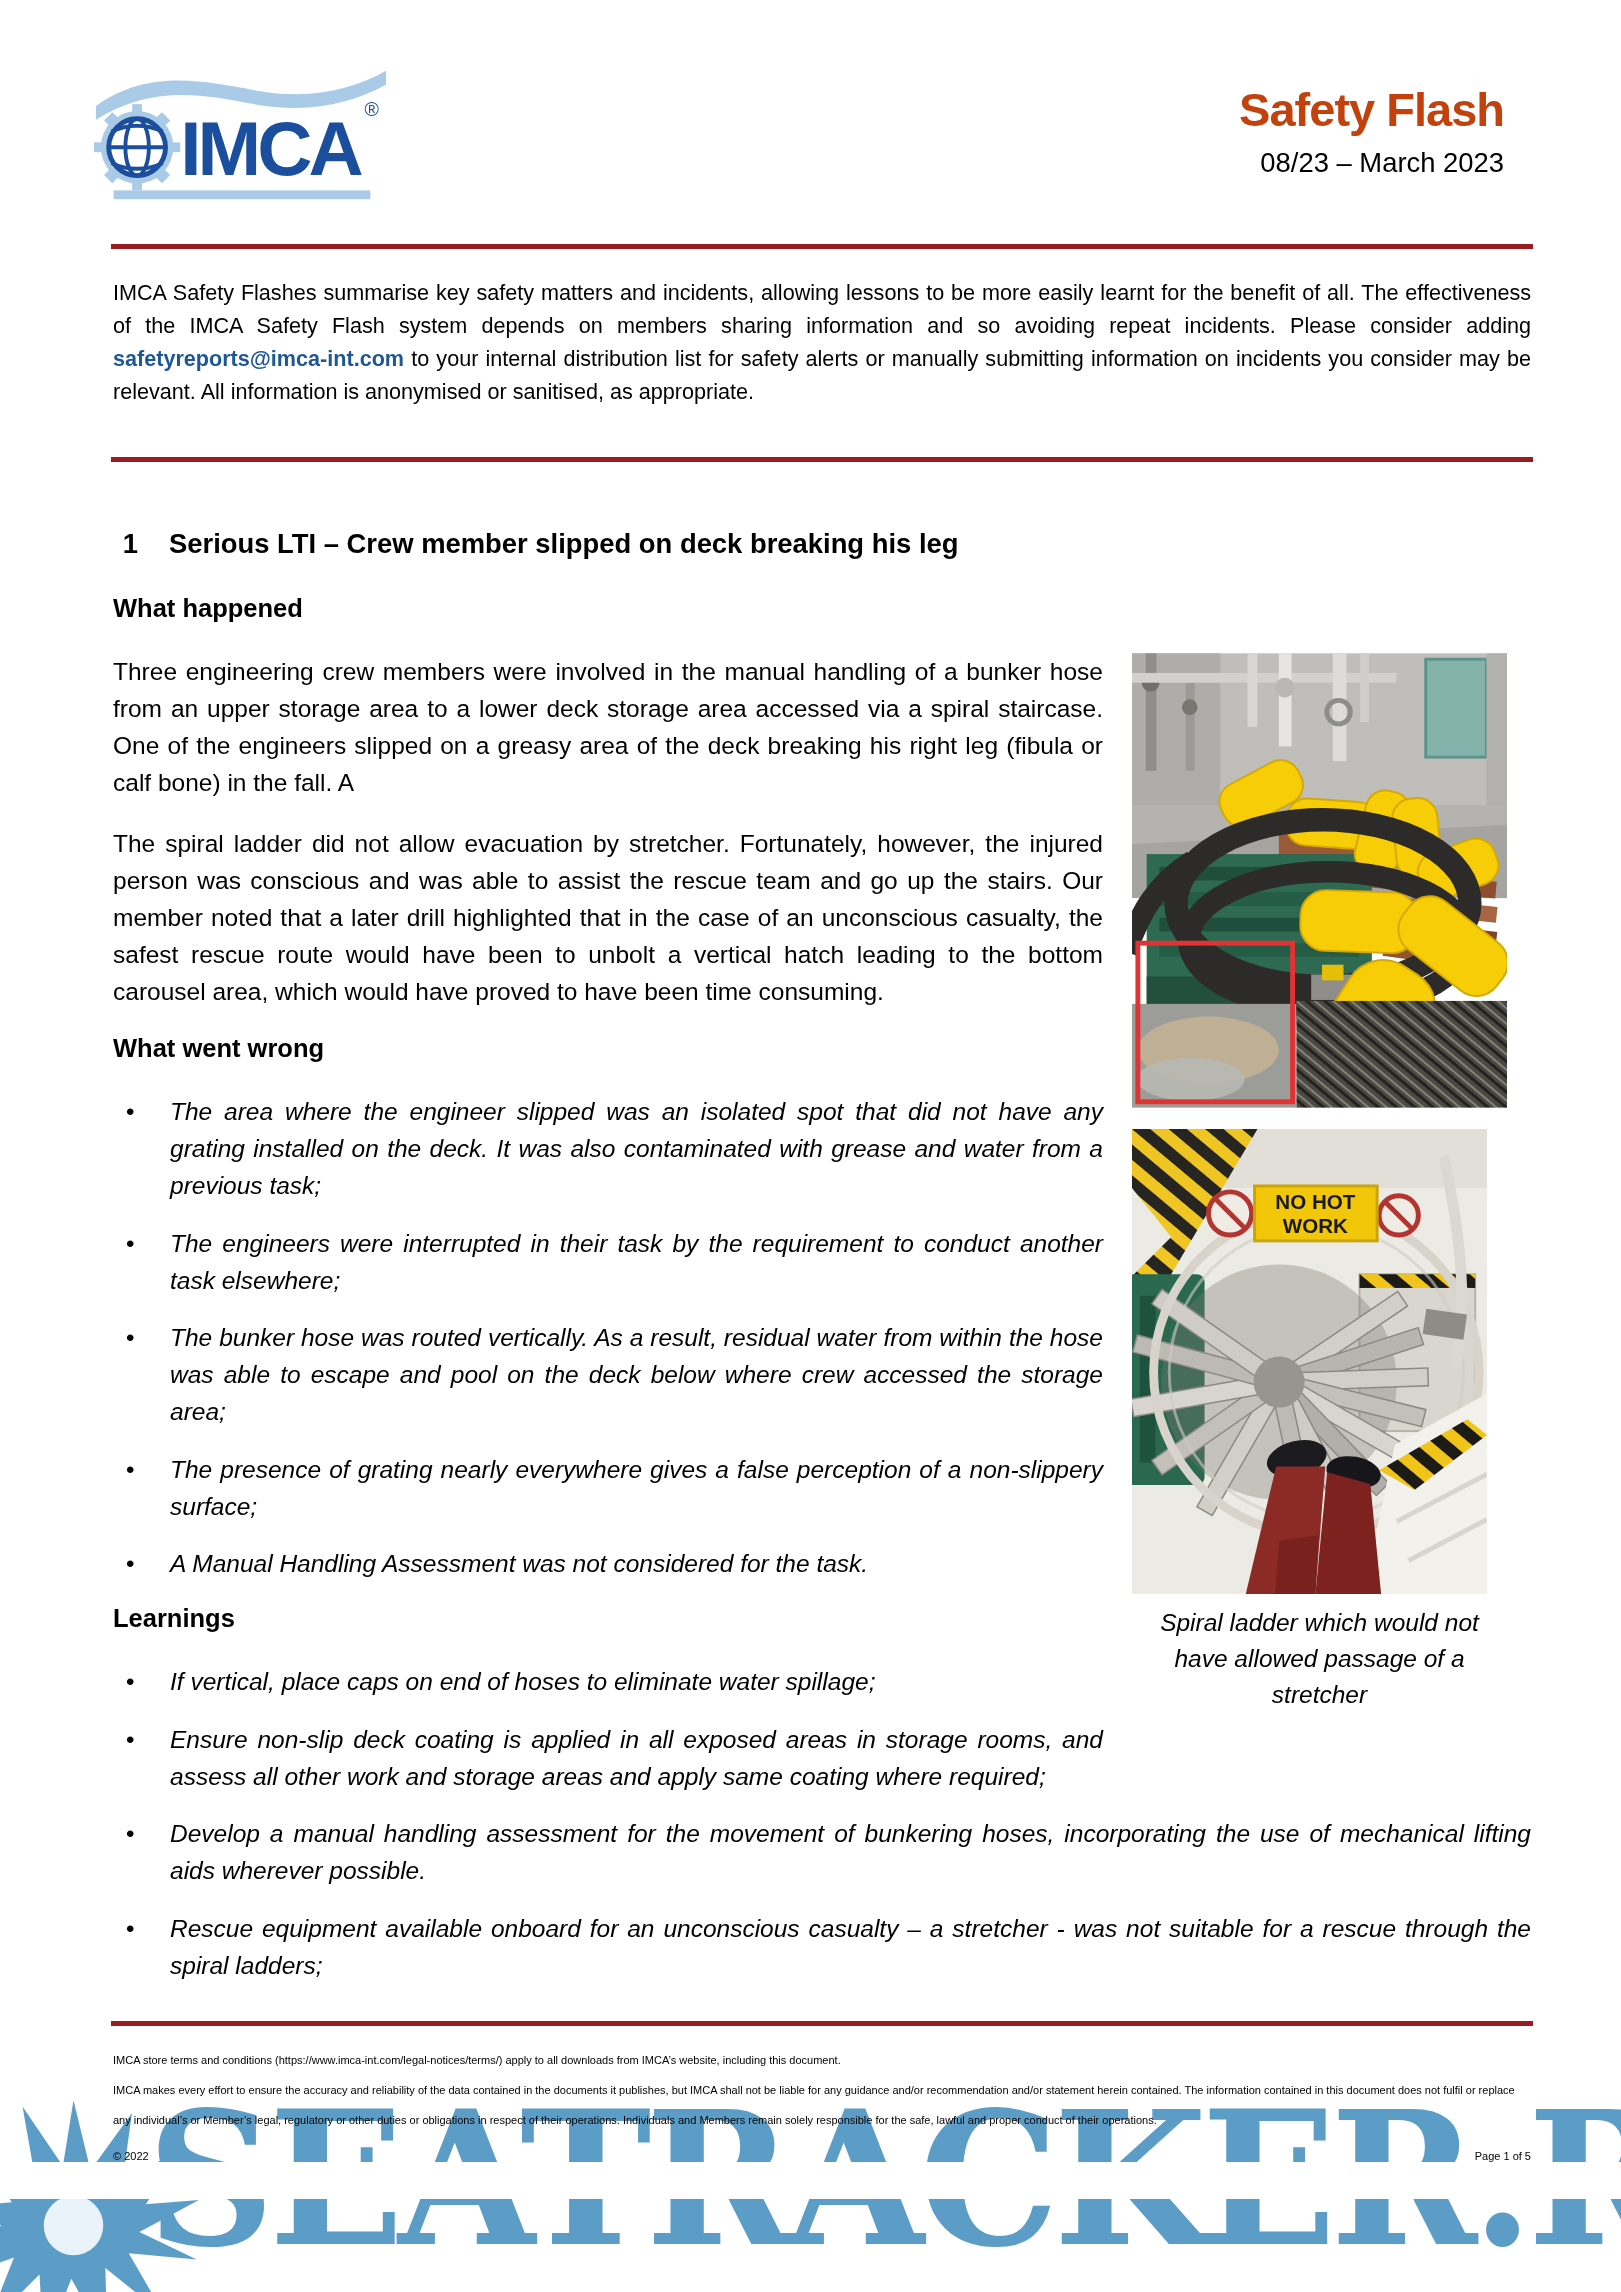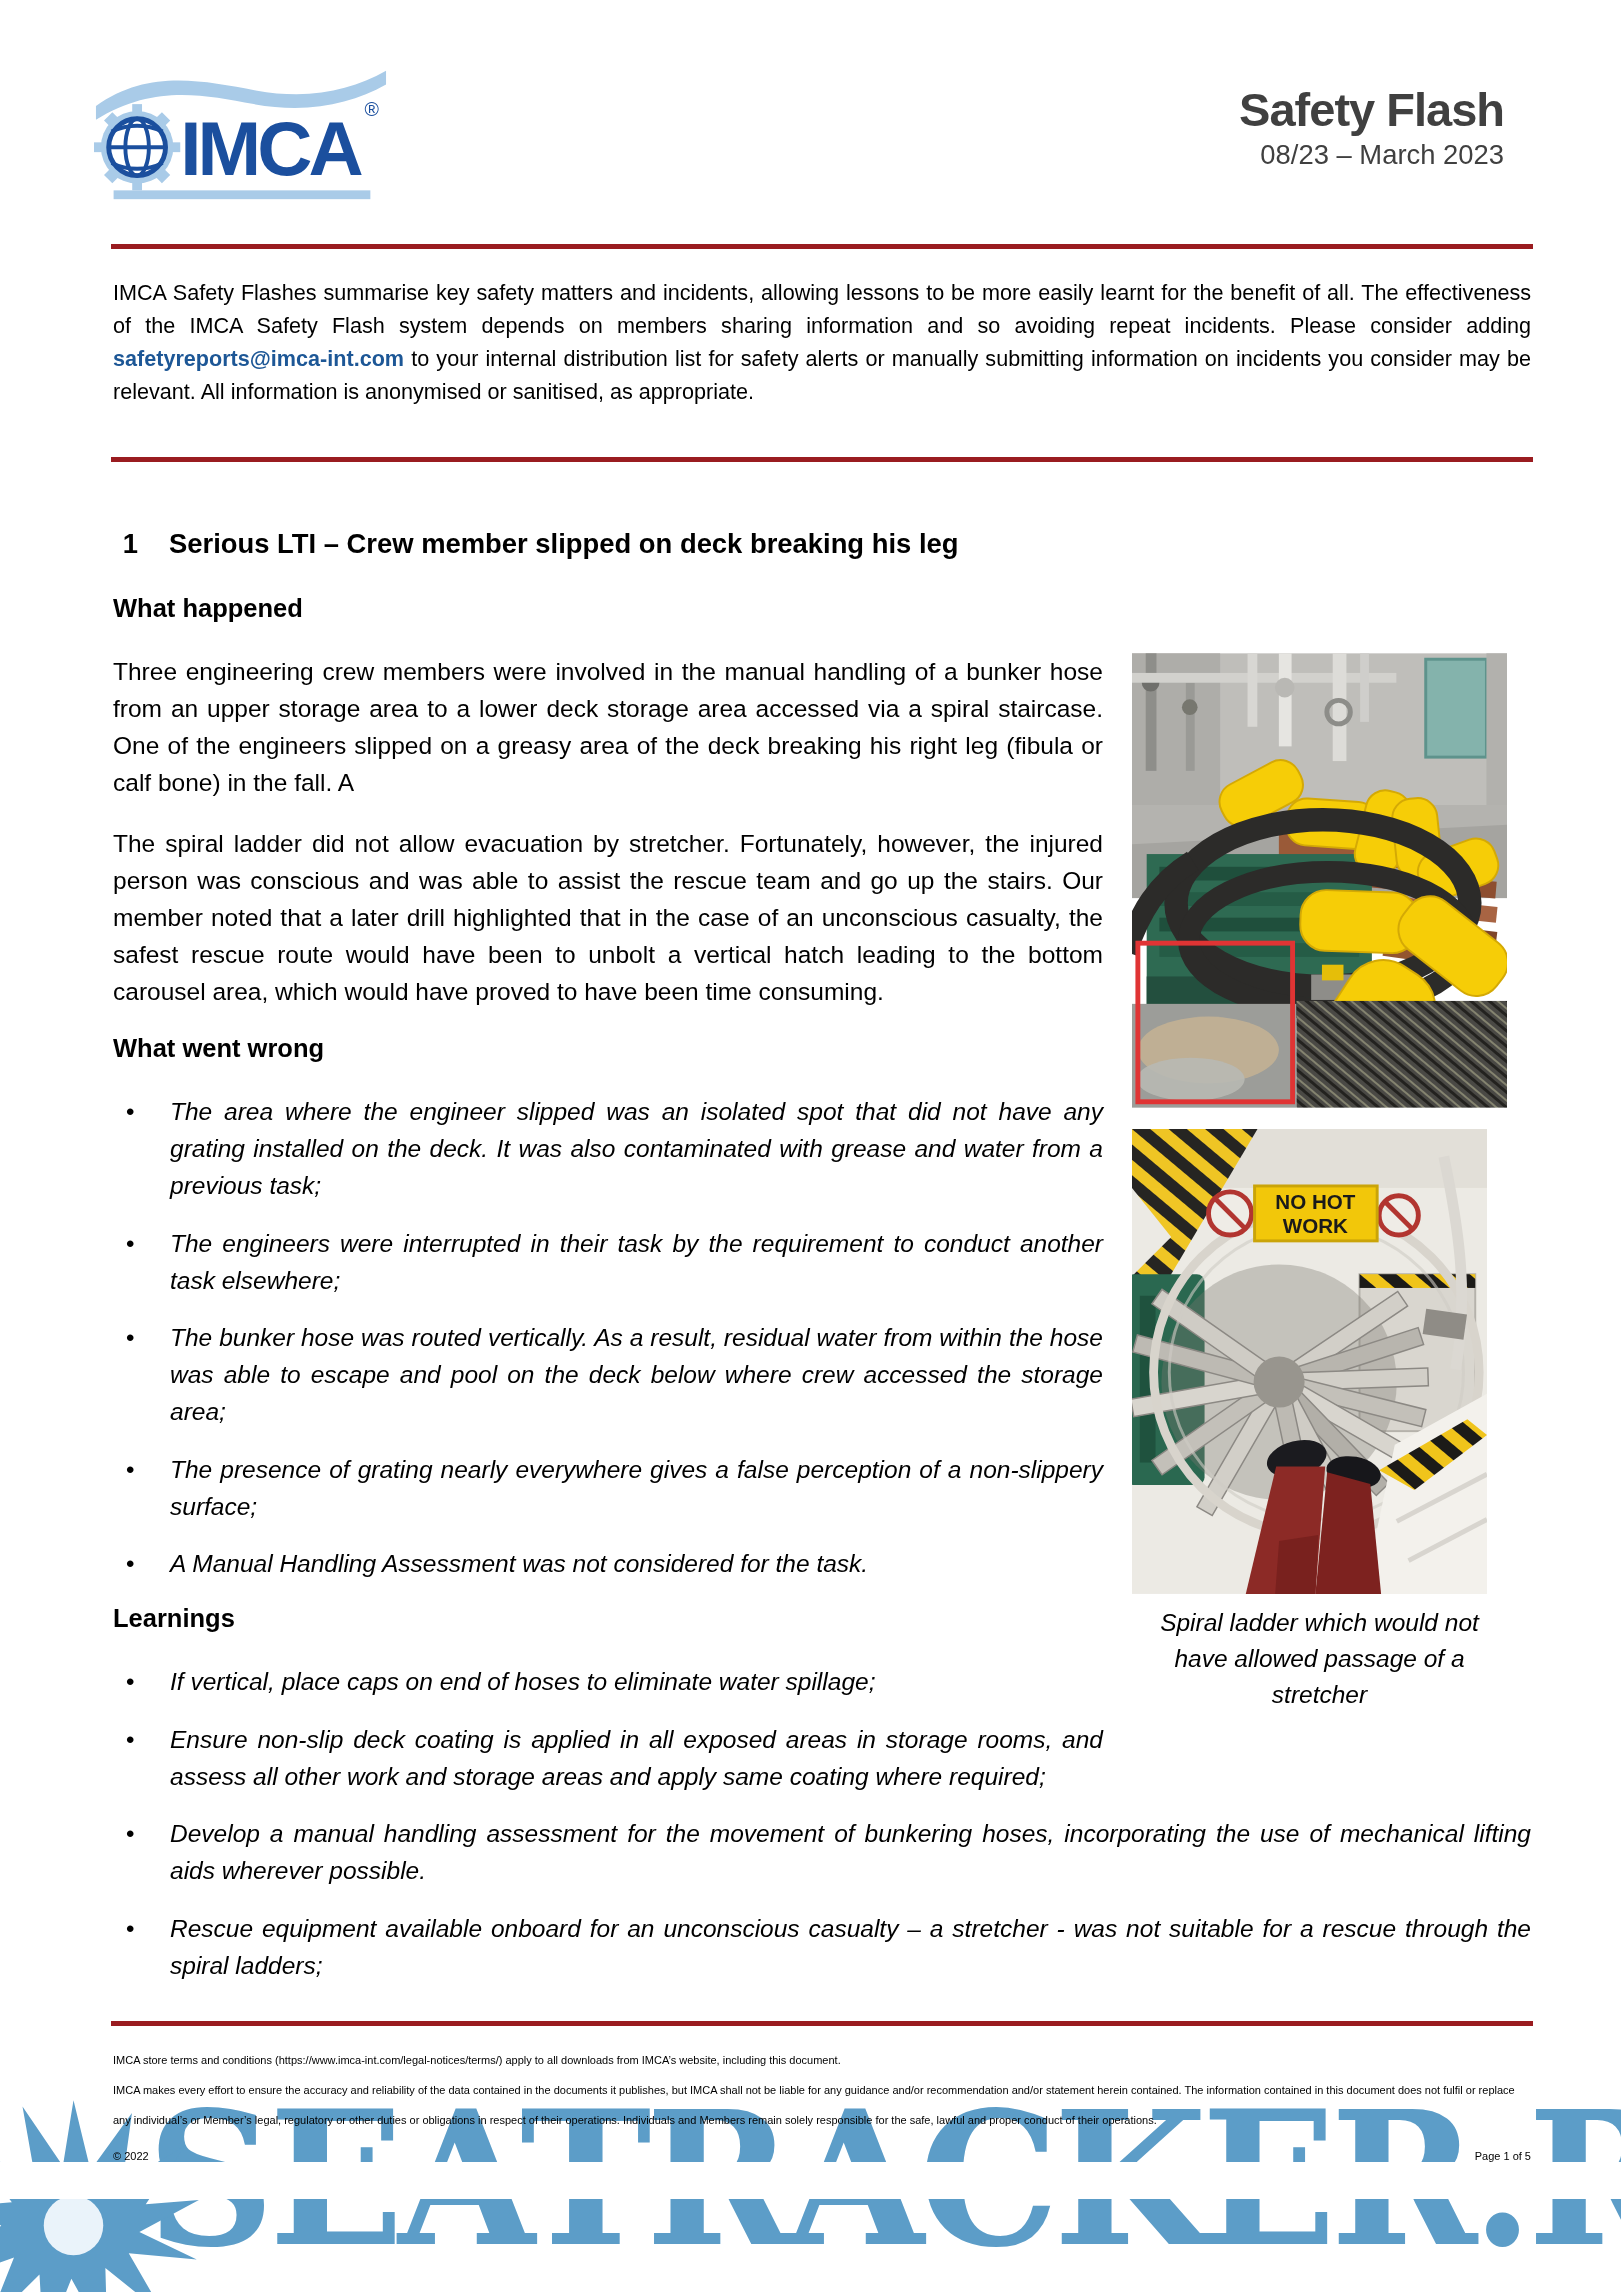--- a/index.html
+++ b/index.html
@@ -5,22 +5,22 @@
   * { box-sizing: border-box; }
   html,body { margin:0; padding:0; background:#ffffff; }
   .page {
     position:relative; width:1621px; height:2293px; background:#ffffff;
     font-family:"Liberation Sans", sans-serif; color:#000; overflow:hidden;
   }
 
   
   .logo { position:absolute; left:94px; top:61px; width:294px; height:147px; }
   .header-title { position:absolute; right:117px; top:84px; text-align:right; }
-  .header-title .title { font-size:47px; font-weight:bold; letter-spacing:-1px; color:#404040; line-height:1.1; }
-  .header-title .issue { font-size:27.4px; color:#404040; margin-top:3px; }
+  .header-title .title { font-size:47px; font-weight:bold; letter-spacing:-1px; color:#c2410c; line-height:1.1; }
+  .header-title .issue { font-size:27.4px; color:#000000; margin-top:11px; }
 
   .rule { position:absolute; left:111px; width:1422px; height:4.9px; background:#9A1C20; }
   #rule1 { top:244px; }
   #rule2 { top:457px; }
   #rule3 { top:2021px; }
 
   
   .intro { position:absolute; left:113px; top:276px; width:1418px; font-size:21.6px; line-height:33px; }
   .intro p { margin:0; text-align:justify; }
   .intro .graphic-line { font-weight:bold; text-align:left; margin-top:3.9px; }

